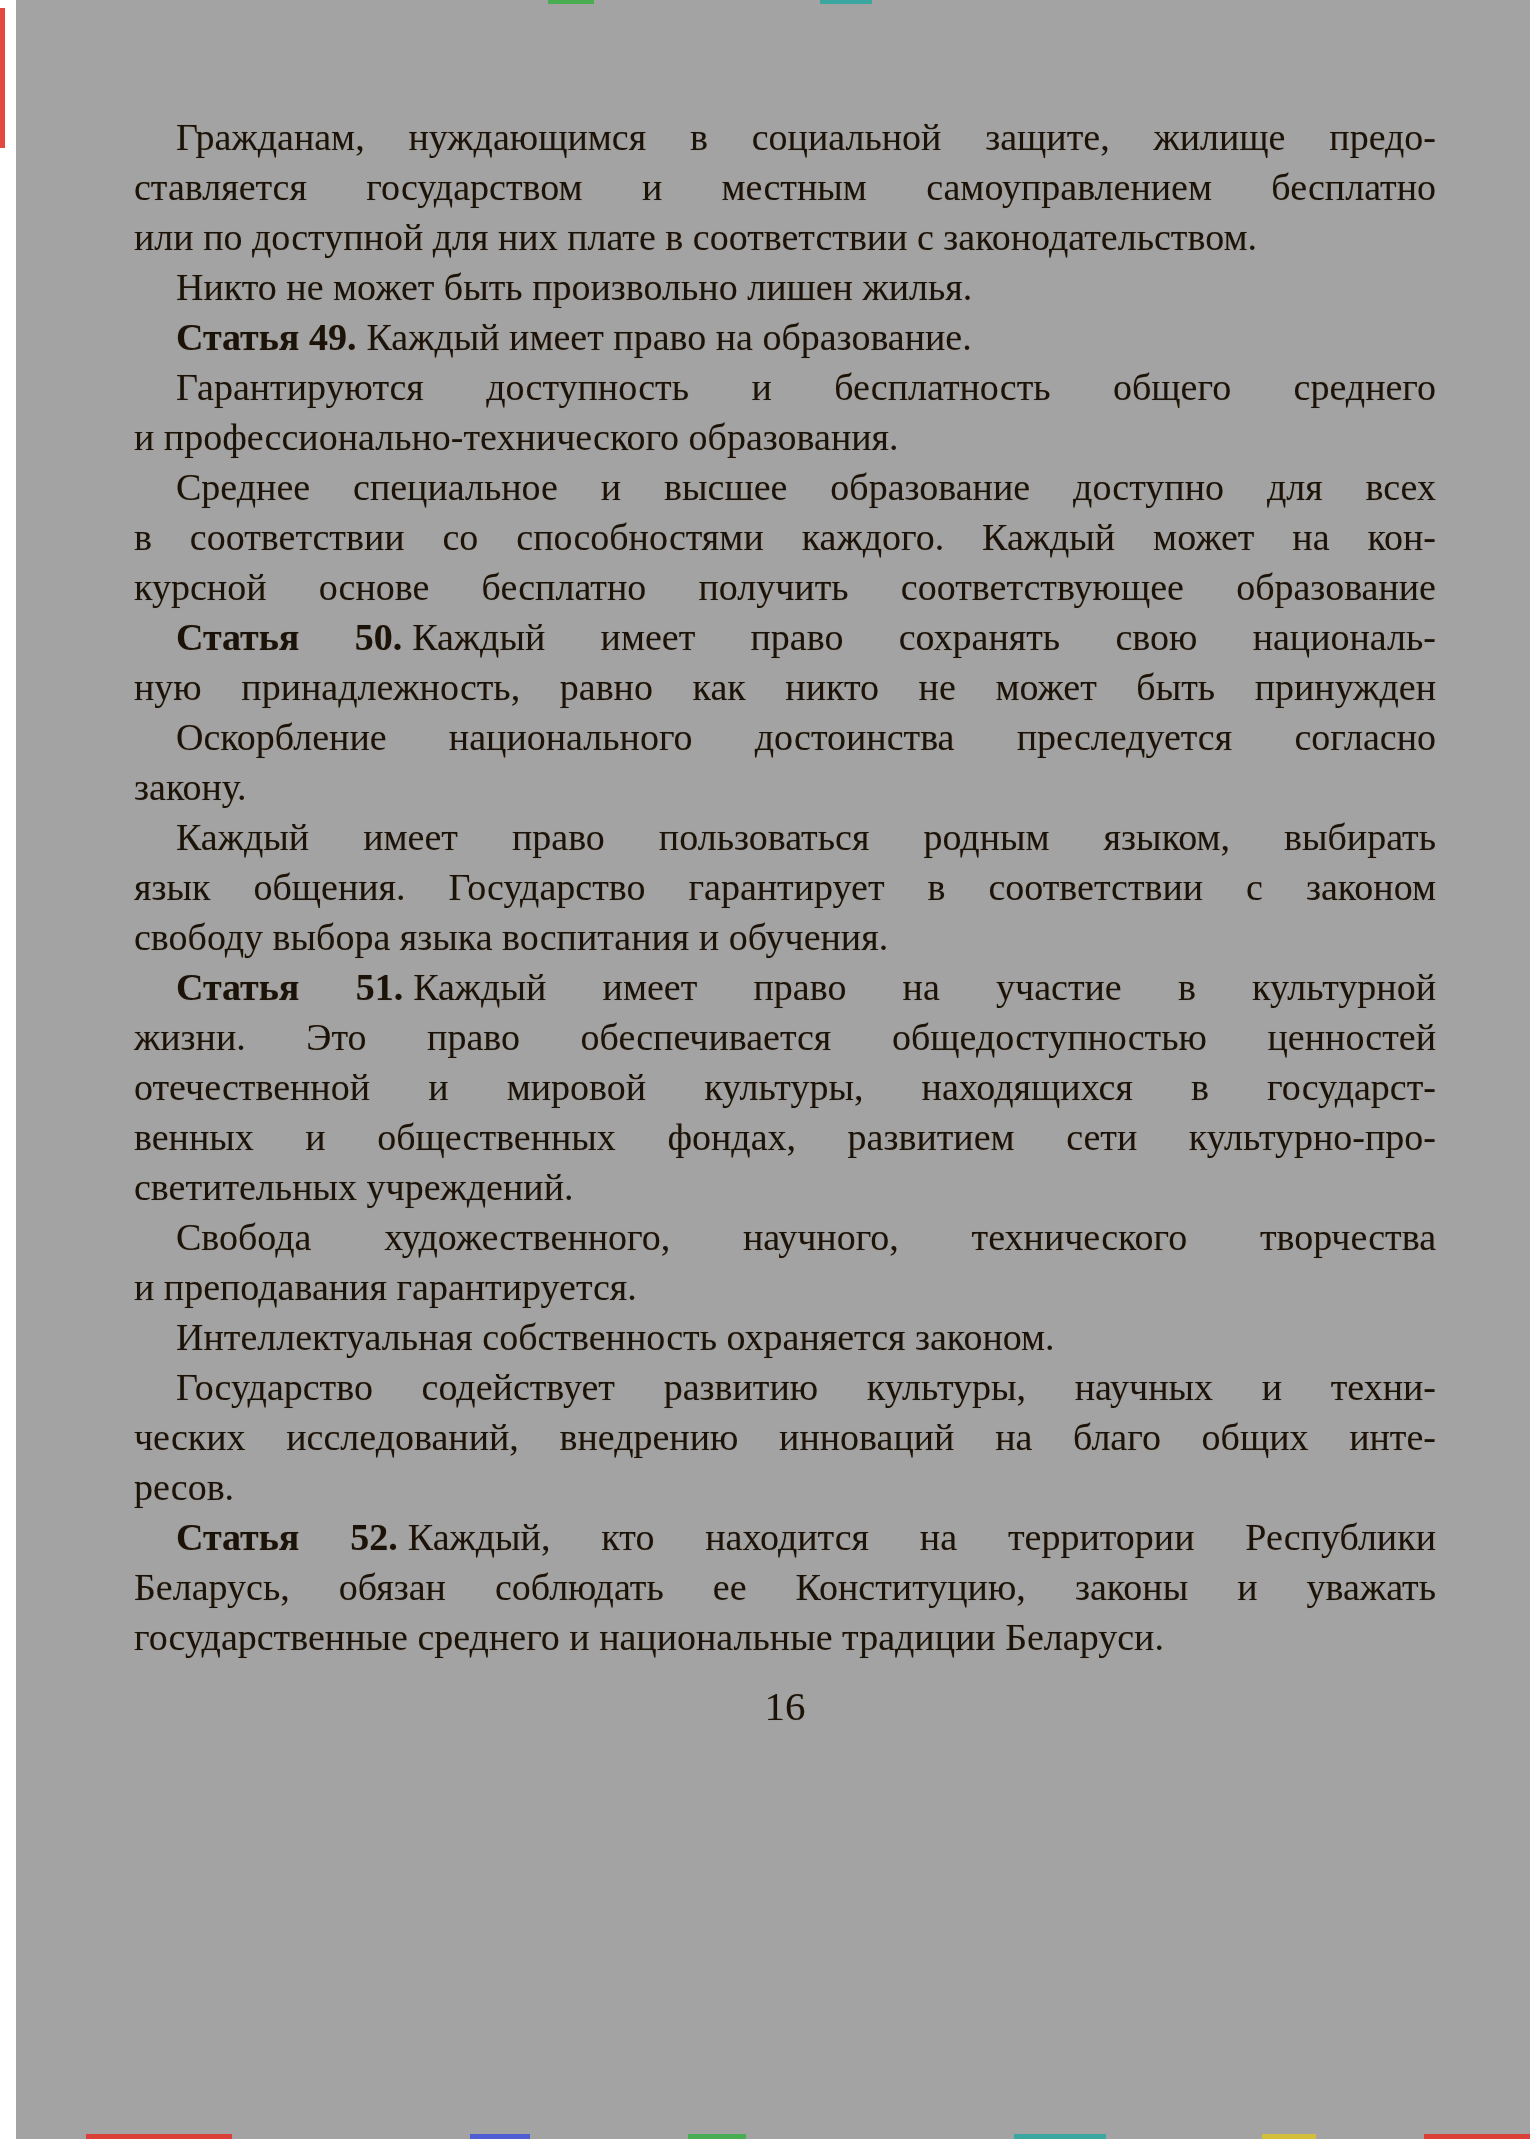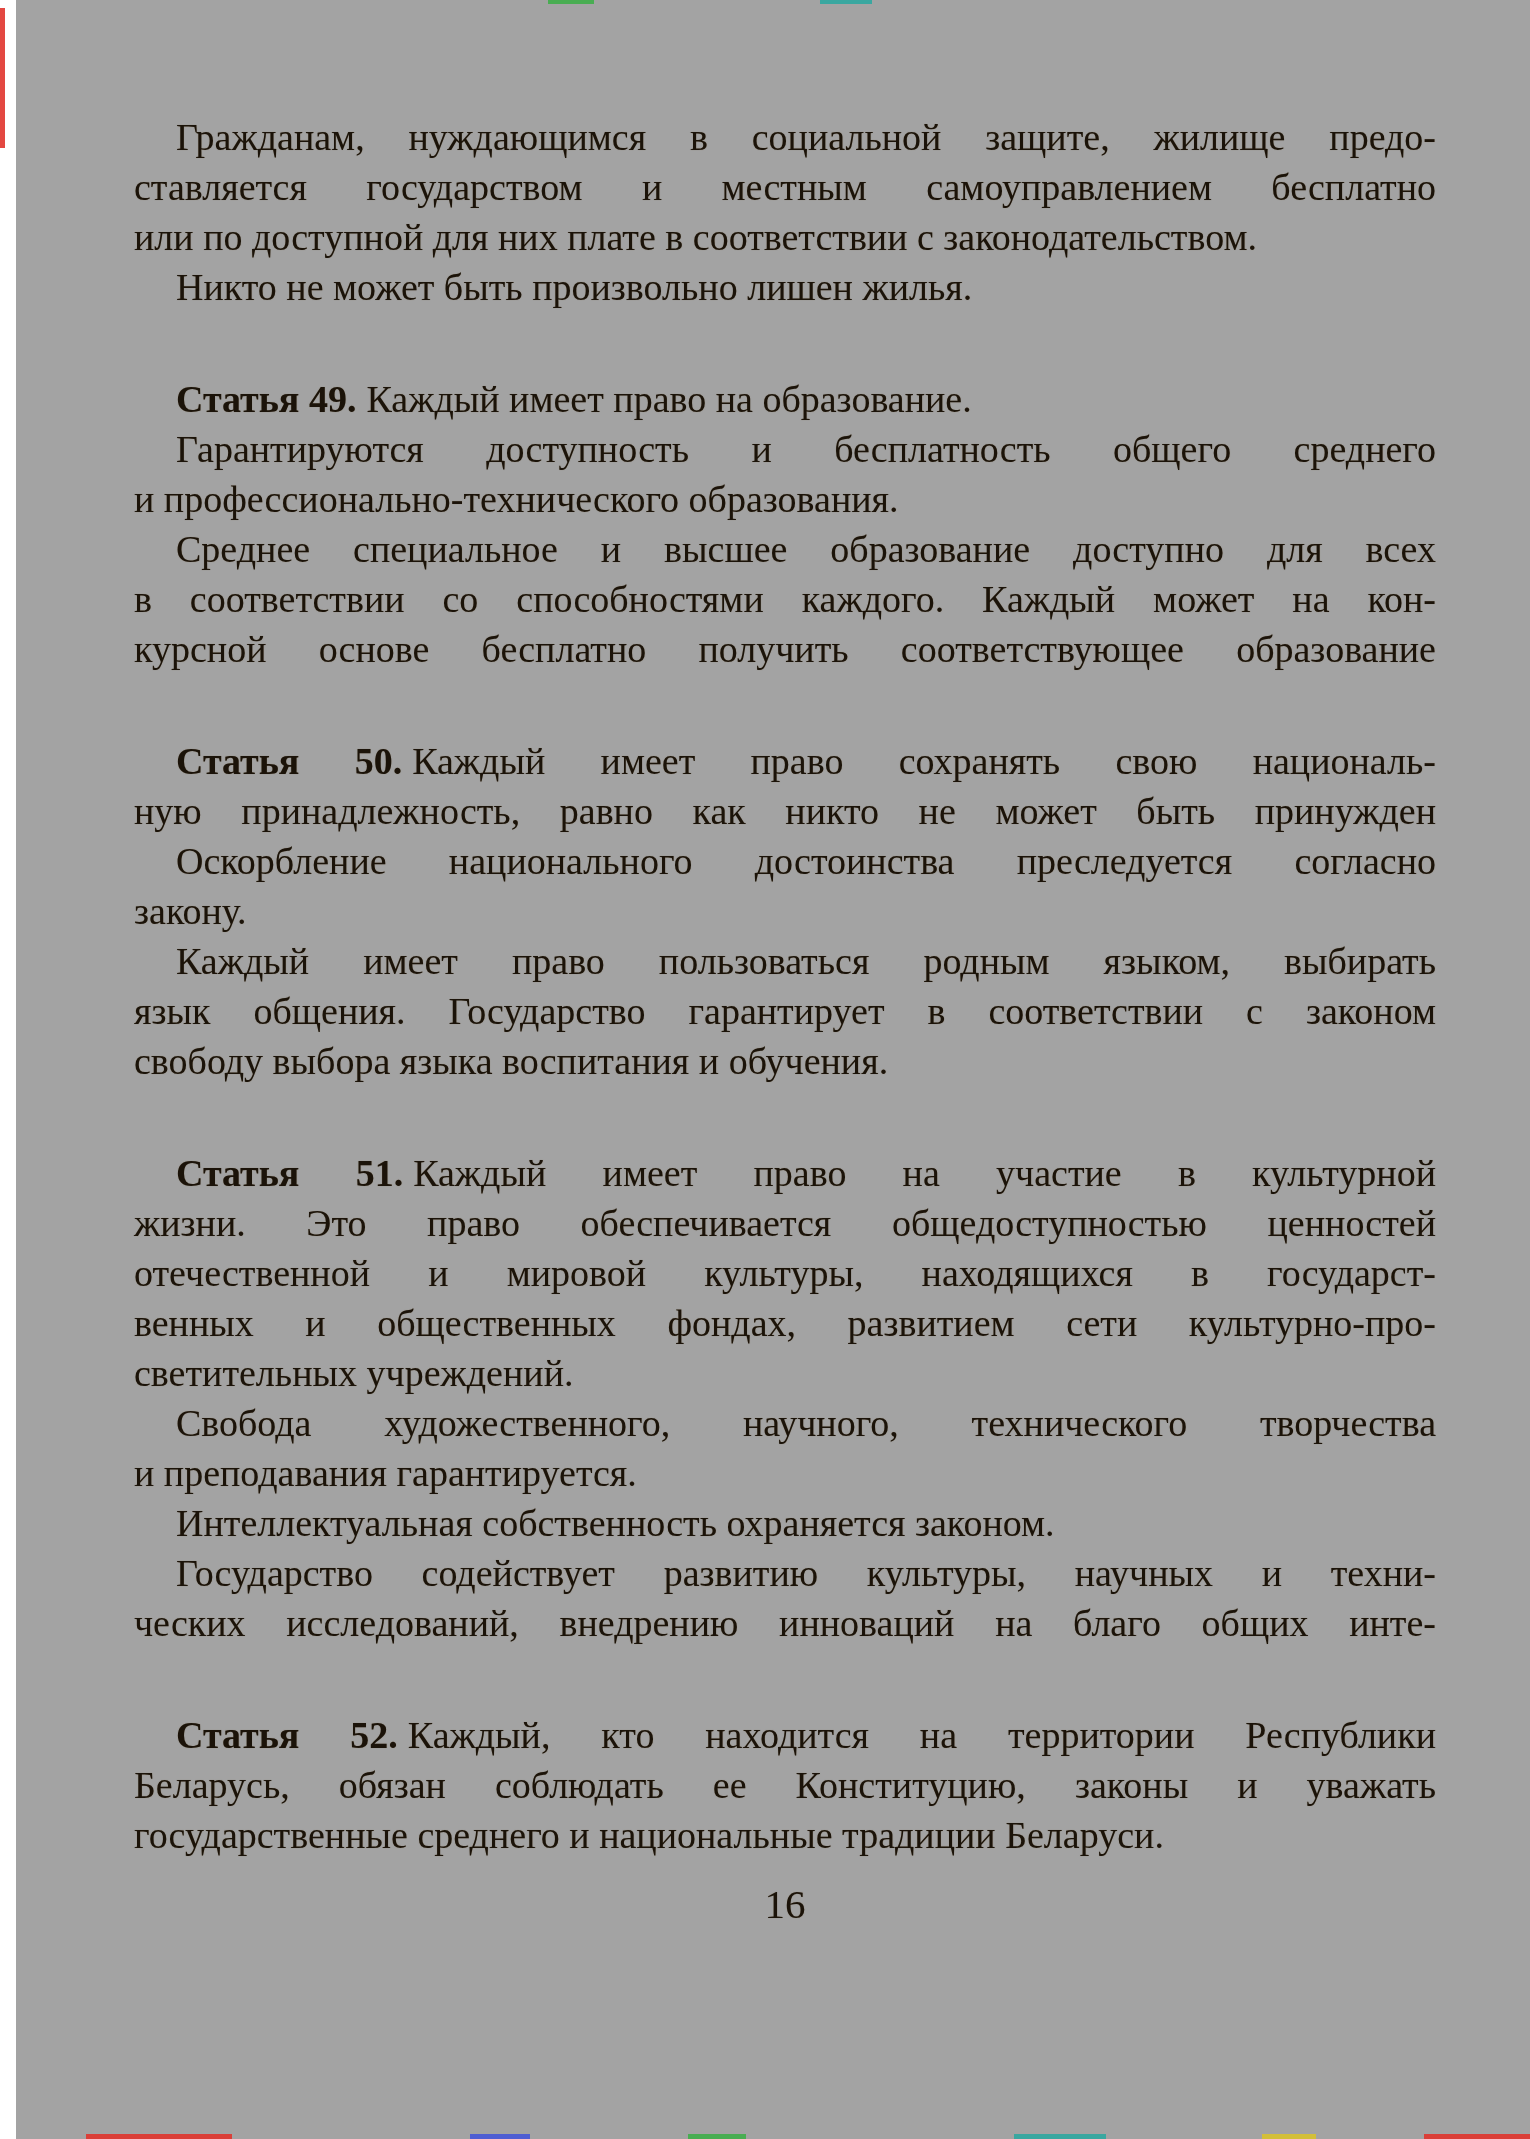--- a/index.html
+++ b/index.html
@@ -26,21 +26,21 @@
     position: absolute;
     left: 118px;
     top: 112px;
     width: 1302px;
     color: #1b1309;
     font-size: 38px;
     line-height: 50px;
     text-shadow: 0 0 1px rgba(110, 78, 25, 0.35);
   }
   .paragraph { margin: 0; }
-  .paragraph.gap { margin-top: 62px; }
+  .paragraph.gap { }
   .line {
     text-align: justify;
     text-align-last: justify;
     white-space: nowrap;
   }
   .line.last {
     text-align-last: left;
     white-space: normal;
   }
   .line.first { padding-left: 42px; }
@@ -106,20 +106,21 @@
       <div class="paragraph">
         <div class="line first"><span class="run">Свобода художественного, научного, технического творчества</span></div>
         <div class="line last"><span class="run">и преподавания гарантируется.</span></div>
       </div>
       <div class="paragraph">
         <div class="line first last"><span class="run">Интеллектуальная собственность охраняется законом.</span></div>
       </div>
       <div class="paragraph">
         <div class="line first"><span class="run">Государство содействует развитию культуры, научных и техни-</span></div>
         <div class="line"><span class="run">ческих исследований, внедрению инноваций на благо общих инте-</span></div>
+        <div class="line last"><span class="run">ресов.</span></div>
       </div>
       <div class="paragraph gap">
         <div class="line first"><span class="run-b">Статья 52.</span><span class="run">Каждый, кто находится на территории Республики</span></div>
         <div class="line"><span class="run">Беларусь, обязан соблюдать ее Конституцию, законы и уважать</span></div>
         <div class="line last"><span class="run">государственные среднего и национальные традиции Беларуси.</span></div>
       </div>
       <div class="page-number">16</div>
     </div>
 </div>
 

